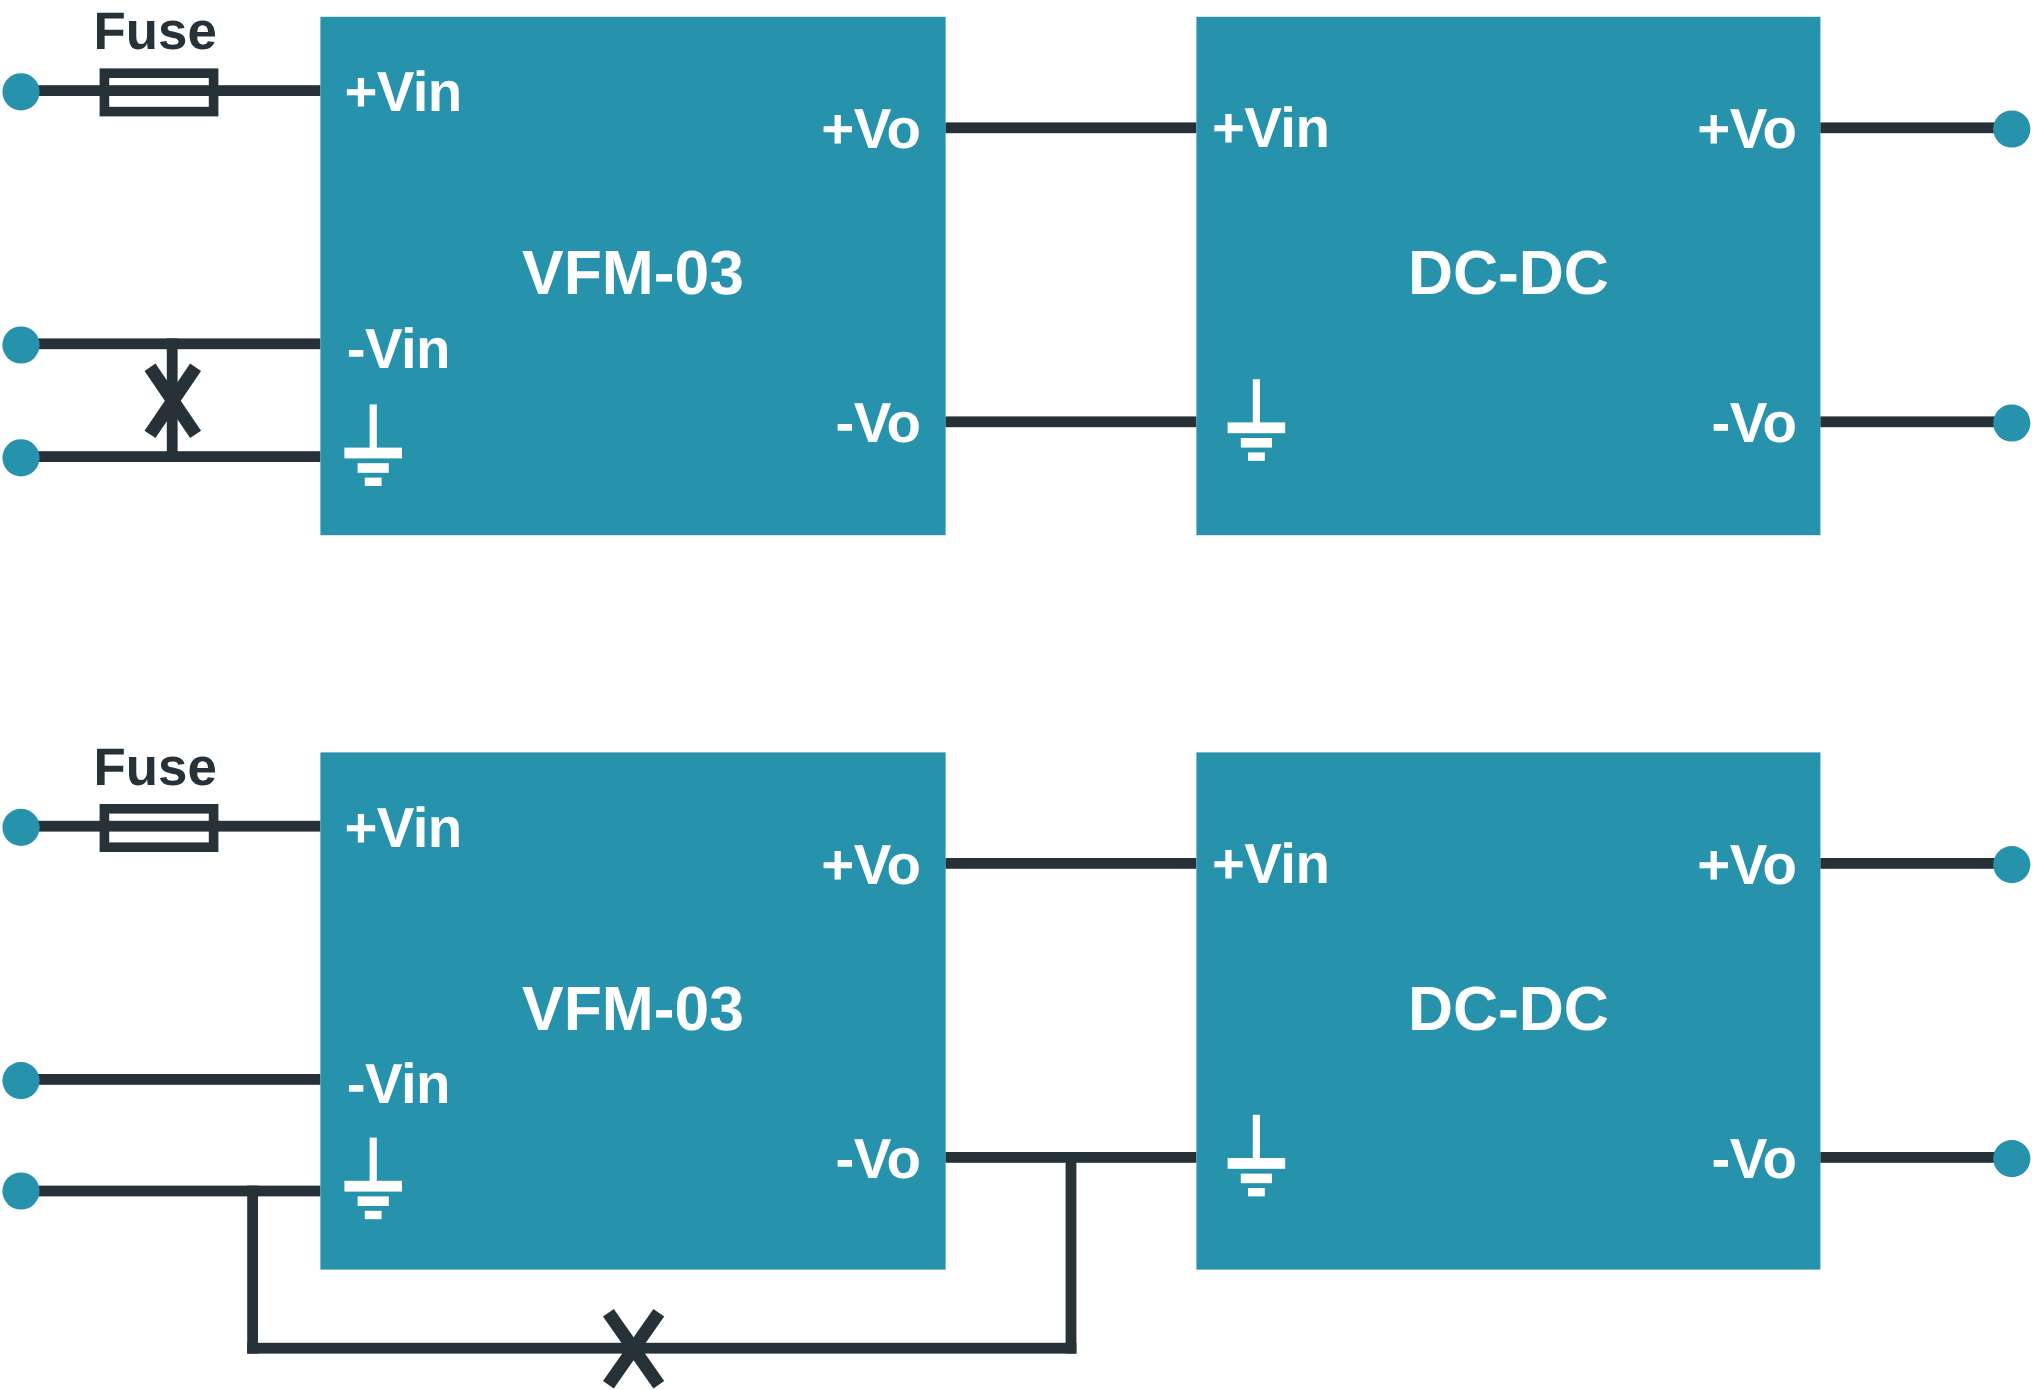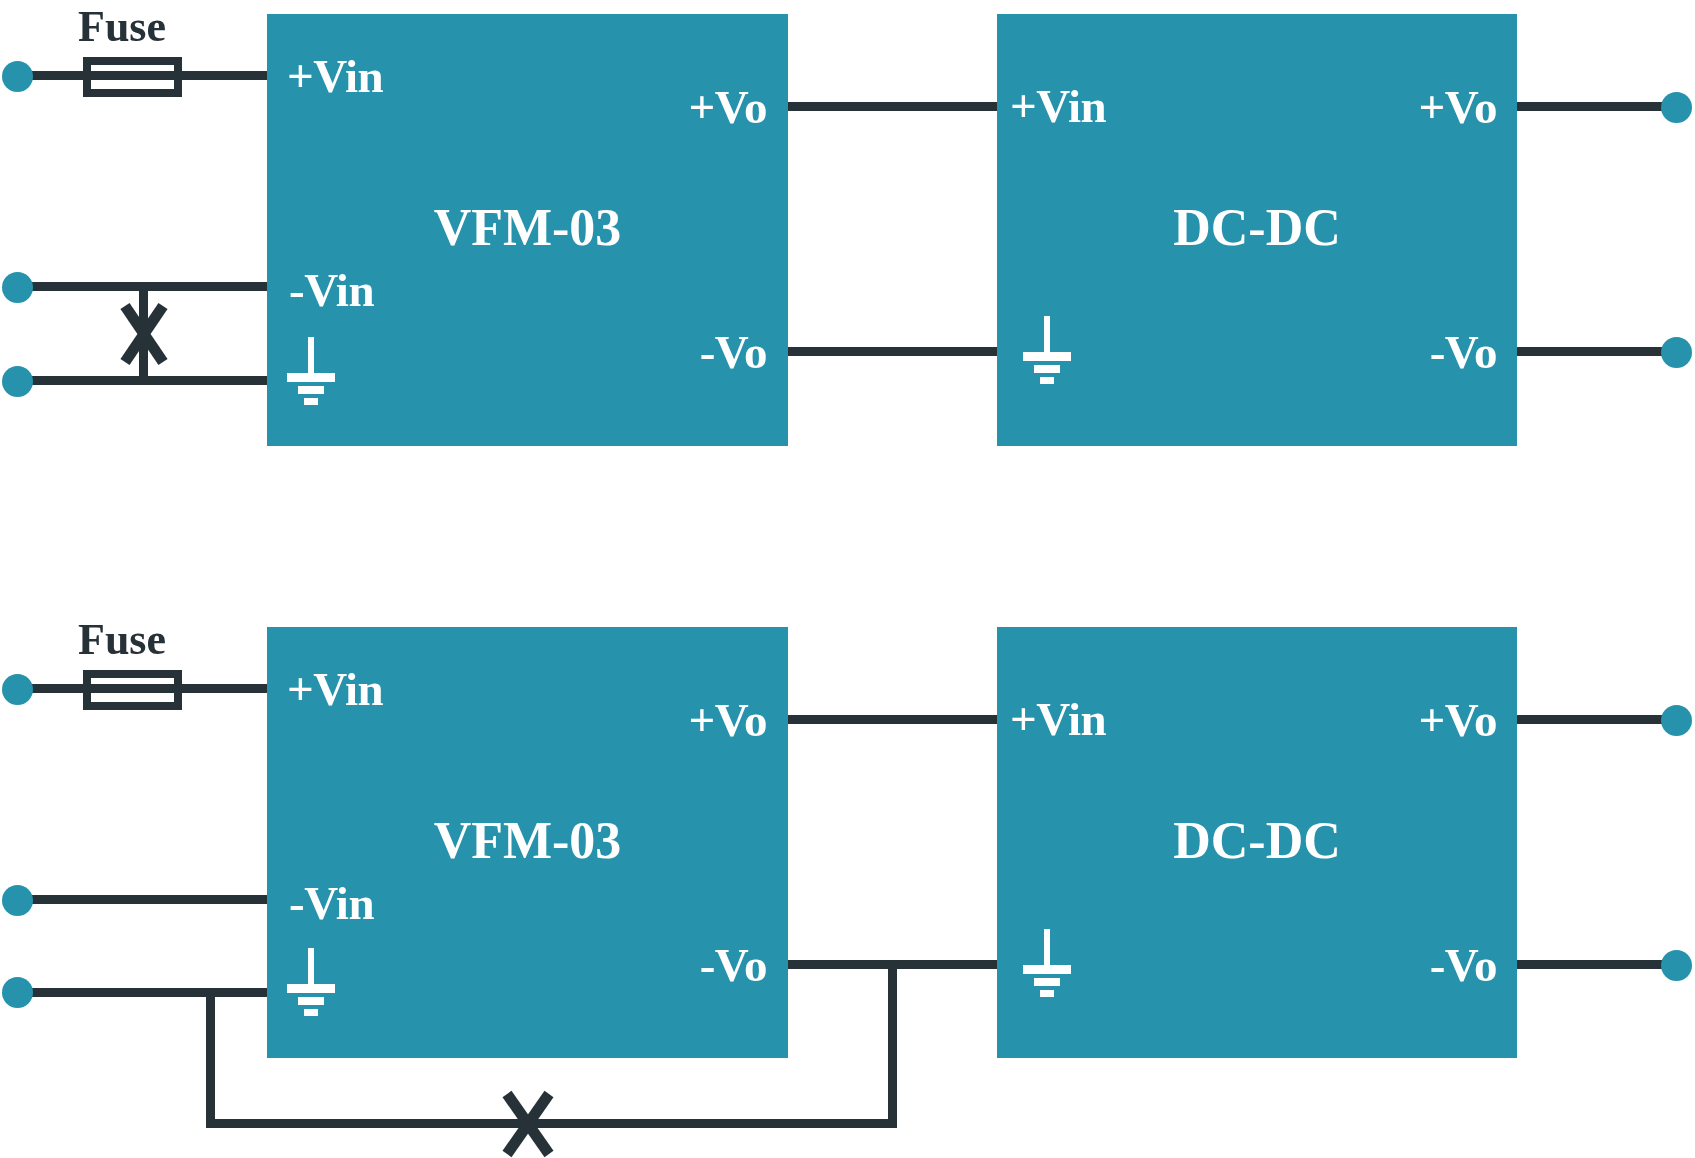--- a/index.html
+++ b/index.html
@@ -5,21 +5,21 @@
   :root{
     --teal:#2692ac;
     --wire:#263238;
   }
   html,body{margin:0;padding:0;background:#fff;}
   .canvas{
     position:relative;
     width:1695px;height:1158px;
     background:#fff;
     overflow:hidden;
-    font-family:Liberation Serif, serif;
+    font-family:Liberation Sans, sans-serif;
   }
   .wire{position:absolute;background:var(--wire);}
   .term{position:absolute;width:31px;height:31px;border-radius:50%;background:var(--teal);}
   .module{position:absolute;background:var(--teal);}
   .pin{
     position:absolute;color:#fff;font-size:47px;font-weight:700;
     transform:translateY(-50%);white-space:nowrap;letter-spacing:-0.5px;line-height:1;
   }
   .title{
     position:absolute;color:#fff;font-size:52px;font-weight:700;

